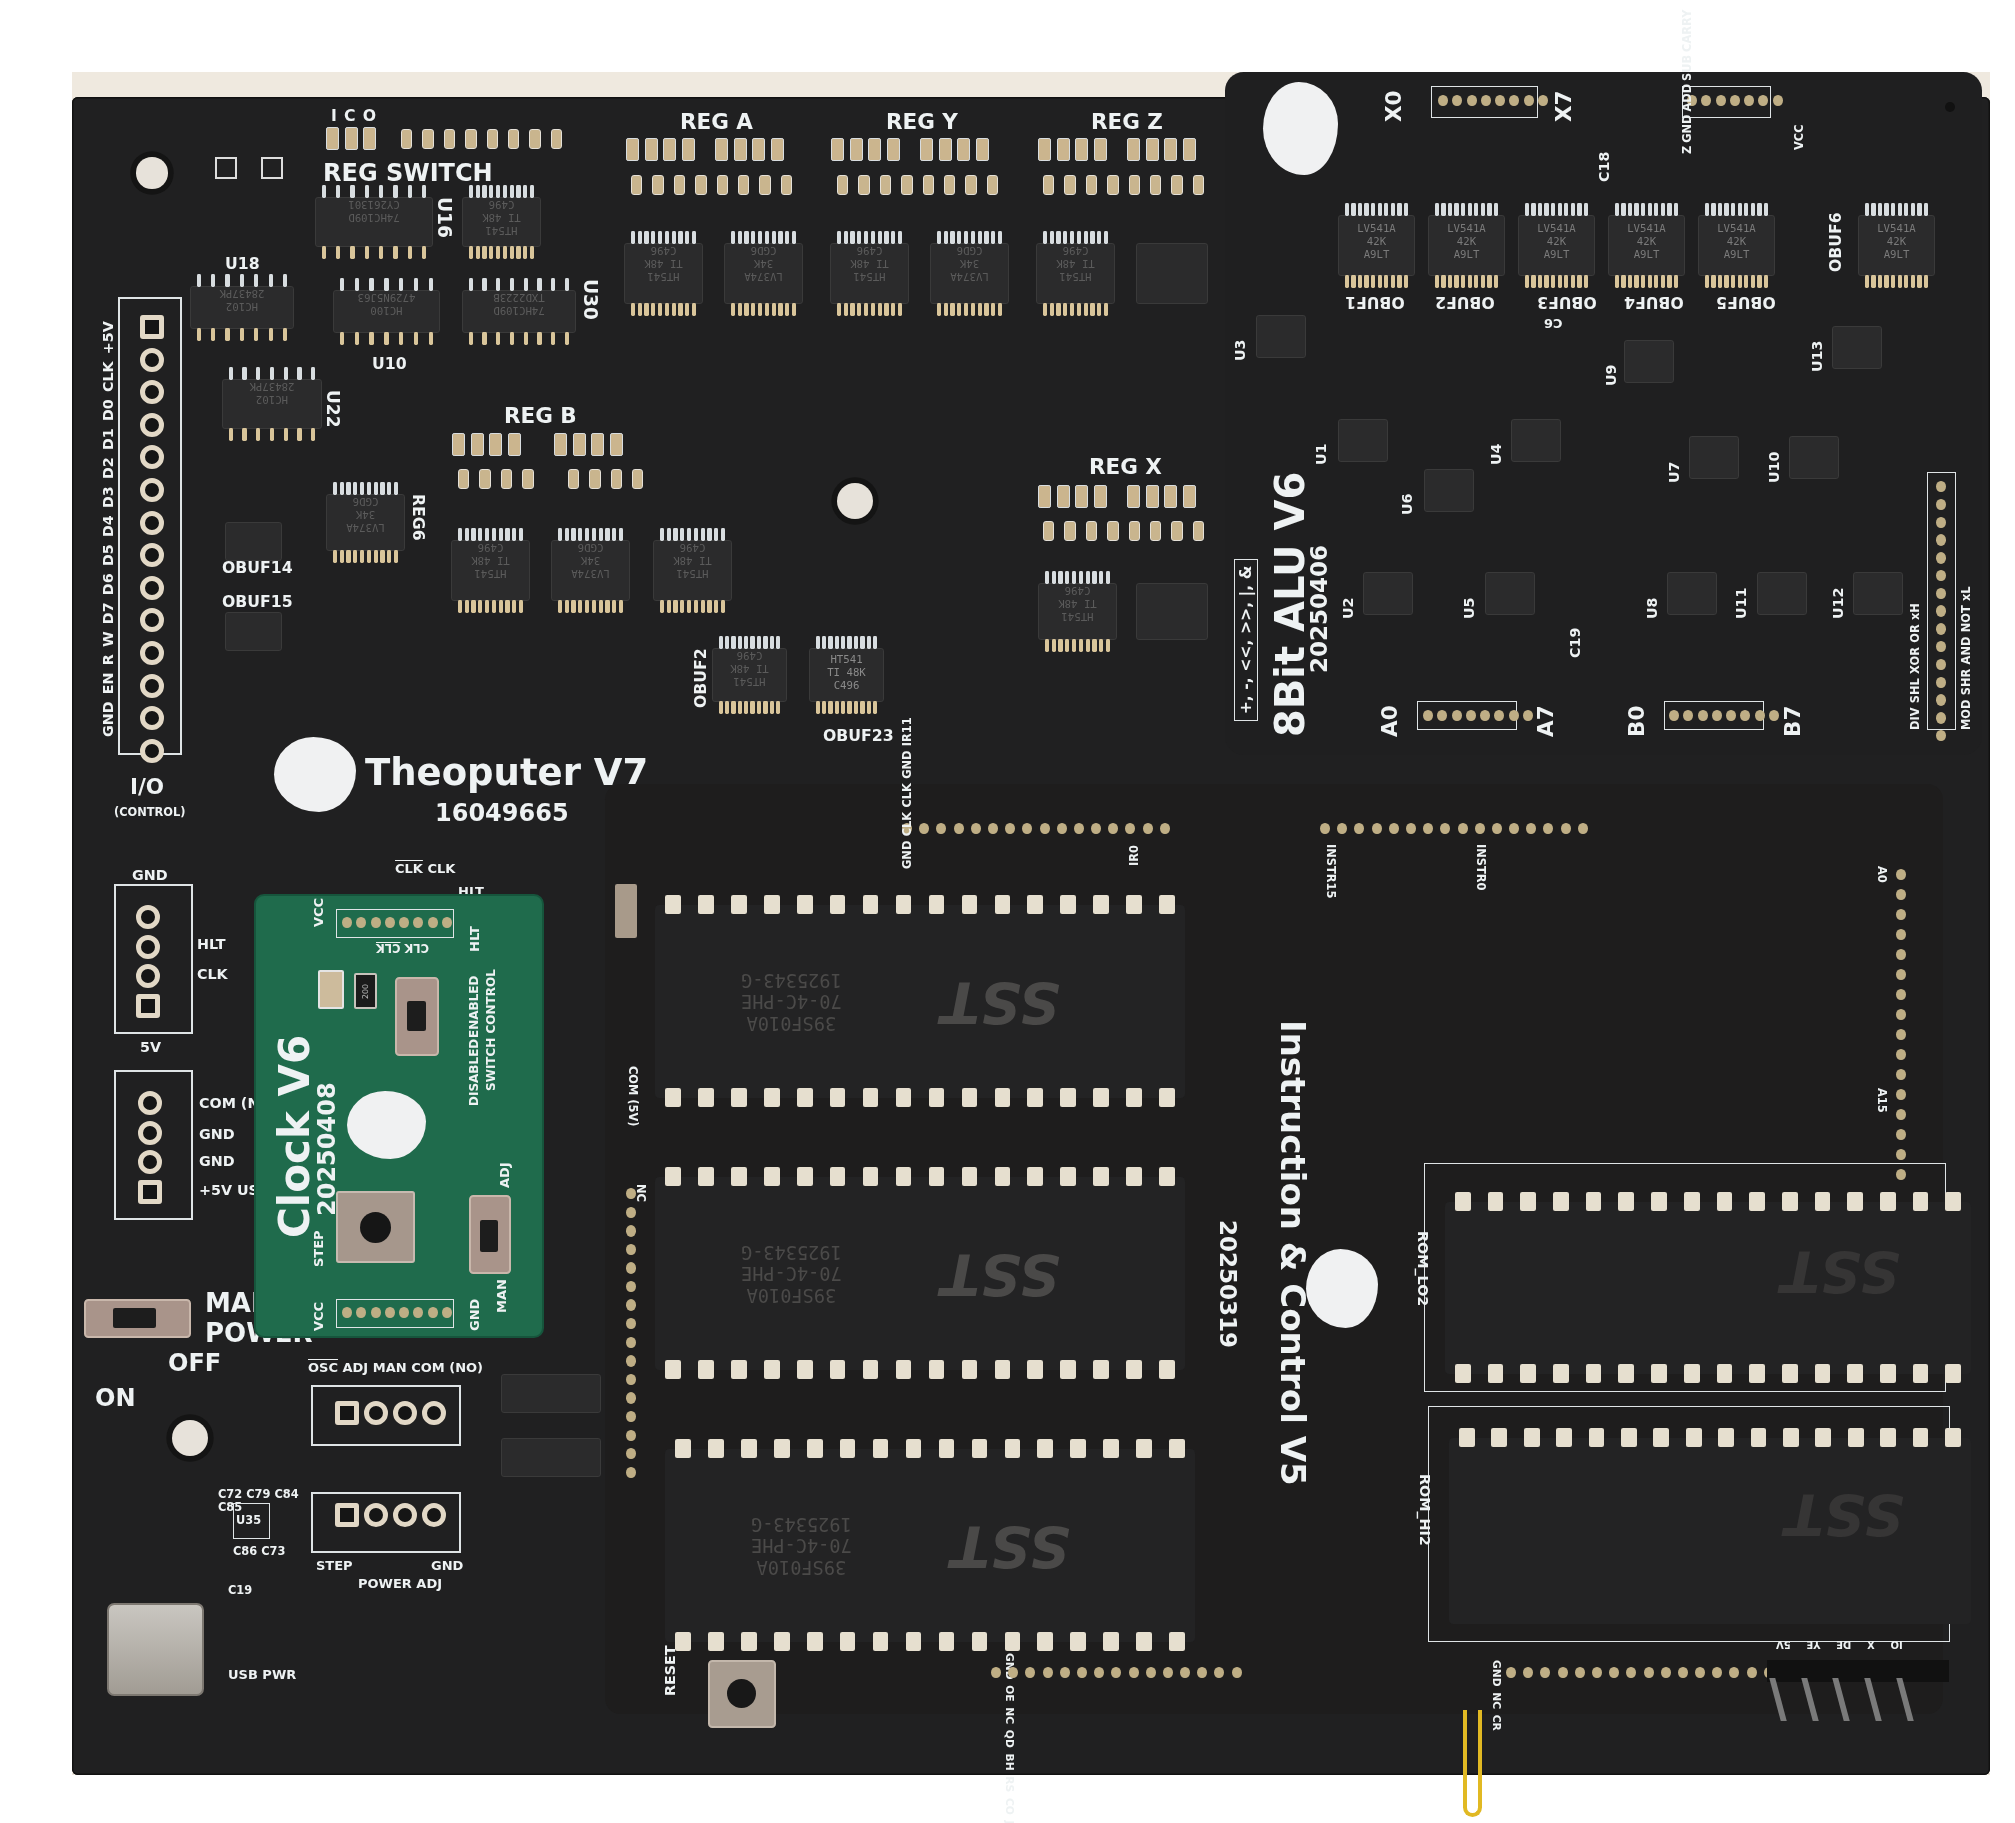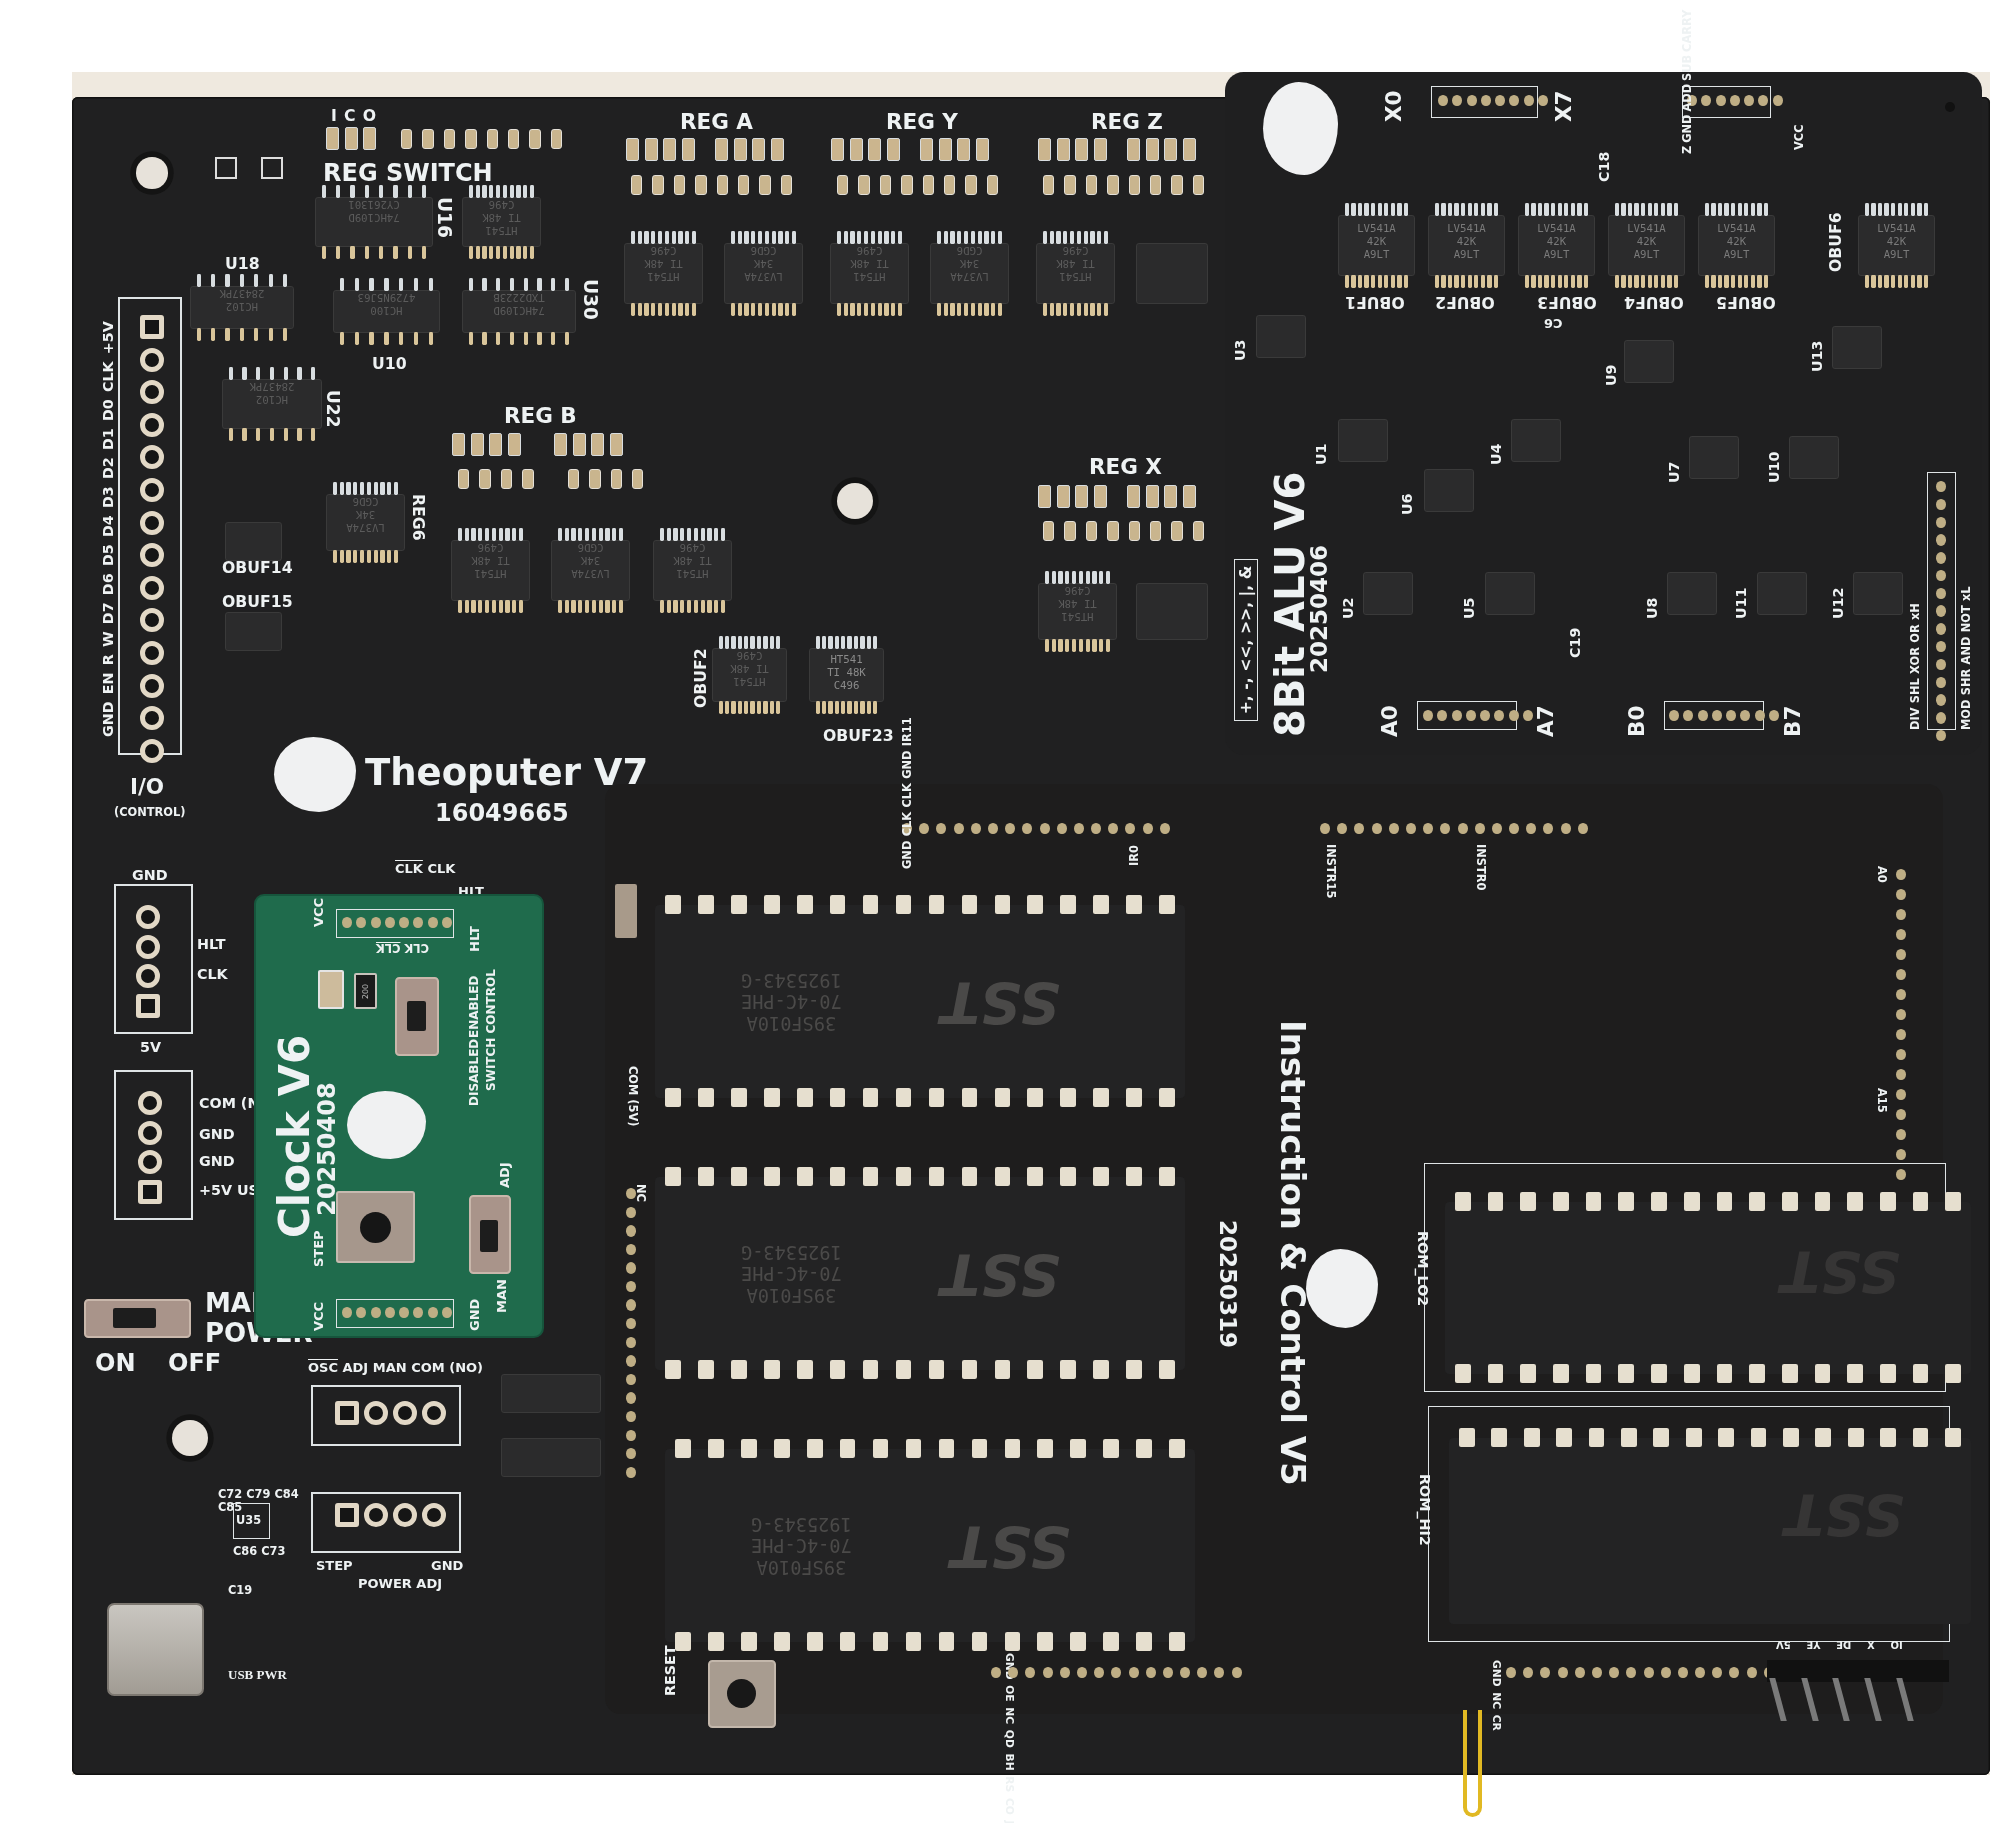--- a/index.html
+++ b/index.html
@@ -797,21 +797,21 @@
 </div>
 <div class="abs silk" style="left:199px;top:1095px;font-size:14.3px;">COM (NO)</div>
 <div class="abs silk" style="left:199px;top:1126px;font-size:14.3px;">GND</div>
 <div class="abs silk" style="left:199px;top:1153px;font-size:14.3px;">GND</div>
 <div class="abs silk" style="left:199px;top:1182px;font-size:14.3px;">+5V USB</div>
 
 <div class="abs slide-switch" style="left:84px;top:1299px;width:107px;height:39px;">
   <div class="abs slide-knob" style="left:27px;top:7.2px;width:43px;height:20px;"></div>
 </div>
 <div class="abs silk" style="left:205px;top:1288px;font-size:26px;width:86px;line-height:30px;white-space:normal;">MAIN POWER</div>
-<div class="abs silk" style="left:95px;top:1349px;font-size:24px;text-align:right;">ON</div>
+<div class="abs silk" style="left:95px;top:1384px;font-size:24px;text-align:right;">ON</div>
 <div class="abs silk" style="left:168px;top:1349px;font-size:24px;">OFF</div>
 
 <div class="abs silk" style="left:308px;top:1360px;font-size:13px;"><span style="text-decoration:overline;">OSC</span> <span>ADJ</span> <span>MAN</span> <span>COM (NO)</span></div>
 <div class="abs outline" style="left:311px;top:1385px;width:150px;height:61px;"></div>
 <div class="abs" style="left:335px;top:1401px;display:flex;gap:5px;">
   <div class="pad-square"></div>
     <div class="pad-round"></div>
     <div class="pad-round"></div>
     <div class="pad-round"></div>
 </div>
@@ -828,21 +828,21 @@
 <div class="abs silk" style="left:431px;top:1558px;font-size:13px;">GND</div>
 
 <div class="abs silk" style="left:218px;top:1488px;font-size:11.4px;line-height:13px;white-space:normal;width:93px;">
   <span>C72</span> <span>C79</span> <span>C84</span> <span>C85</span>
 </div>
 <div class="abs outline" style="left:233px;top:1503px;width:37px;height:36px;border-width:1.4px;"></div>
 <div class="abs silk" style="left:236px;top:1513px;font-size:11.4px;">U35</div>
 <div class="abs silk" style="left:233px;top:1544px;font-size:11.4px;"><span>C86</span> <span>C73</span></div>
 <div class="abs silk" style="left:228px;top:1583px;font-size:11.4px;">C19</div>
 <div class="abs usb" style="left:107px;top:1603px;width:97px;height:93px;"></div>
-<div class="abs silk" style="left:228px;top:1667px;font-size:13px;font-family:Liberation Serif, serif;">USB PWR</div>
+<div class="abs silk" style="left:228px;top:1667px;font-size:13px;">USB PWR</div>
 
 <div class="abs chip" style="left:501px;top:1374px;width:100px;height:39px;"></div>
 <div class="abs chip" style="left:501px;top:1438px;width:100px;height:39px;"></div>
 
 <div class="abs board" style="left:1225px;top:72px;width:757px;height:683px;background:#1f1f20;border-radius:18.6px;"></div>
 <div class="abs logo-blob" style="left:1263px;top:82px;width:75px;height:93px;"></div>
 <div class="abs silk rotm90" style="left:1381px;top:122px;font-size:21.5px;">X0</div>
 <div class="abs outline" style="left:1431px;top:86px;width:107px;height:32px;border-width:1.4px;"></div>
 <div class="abs header-strip" style="left:1438px;top:95px;">
     <div class="hpin"></div>

